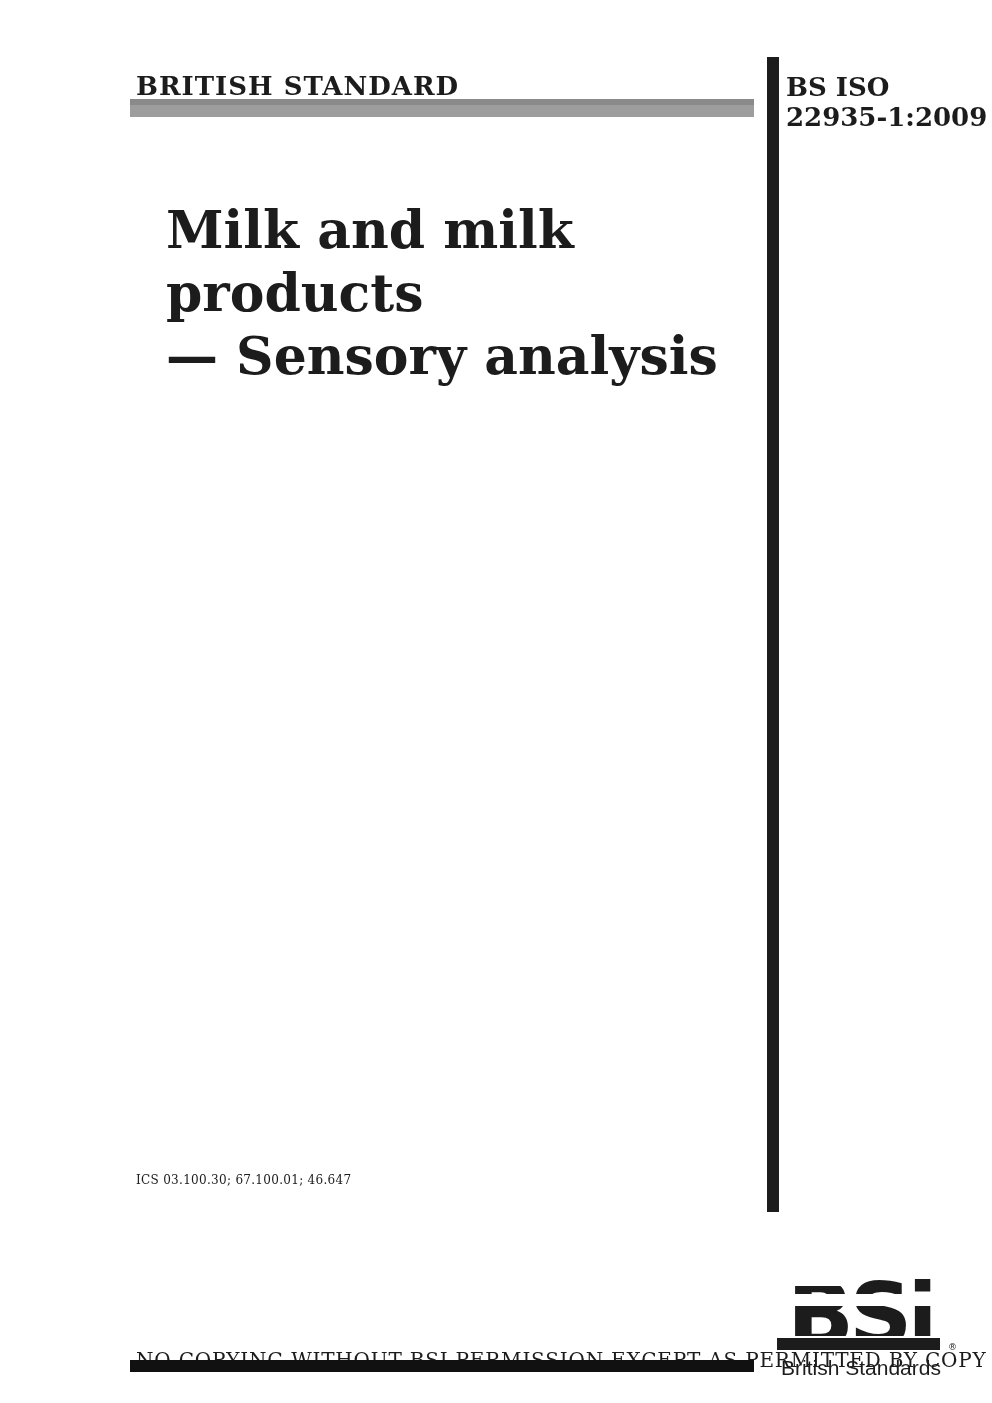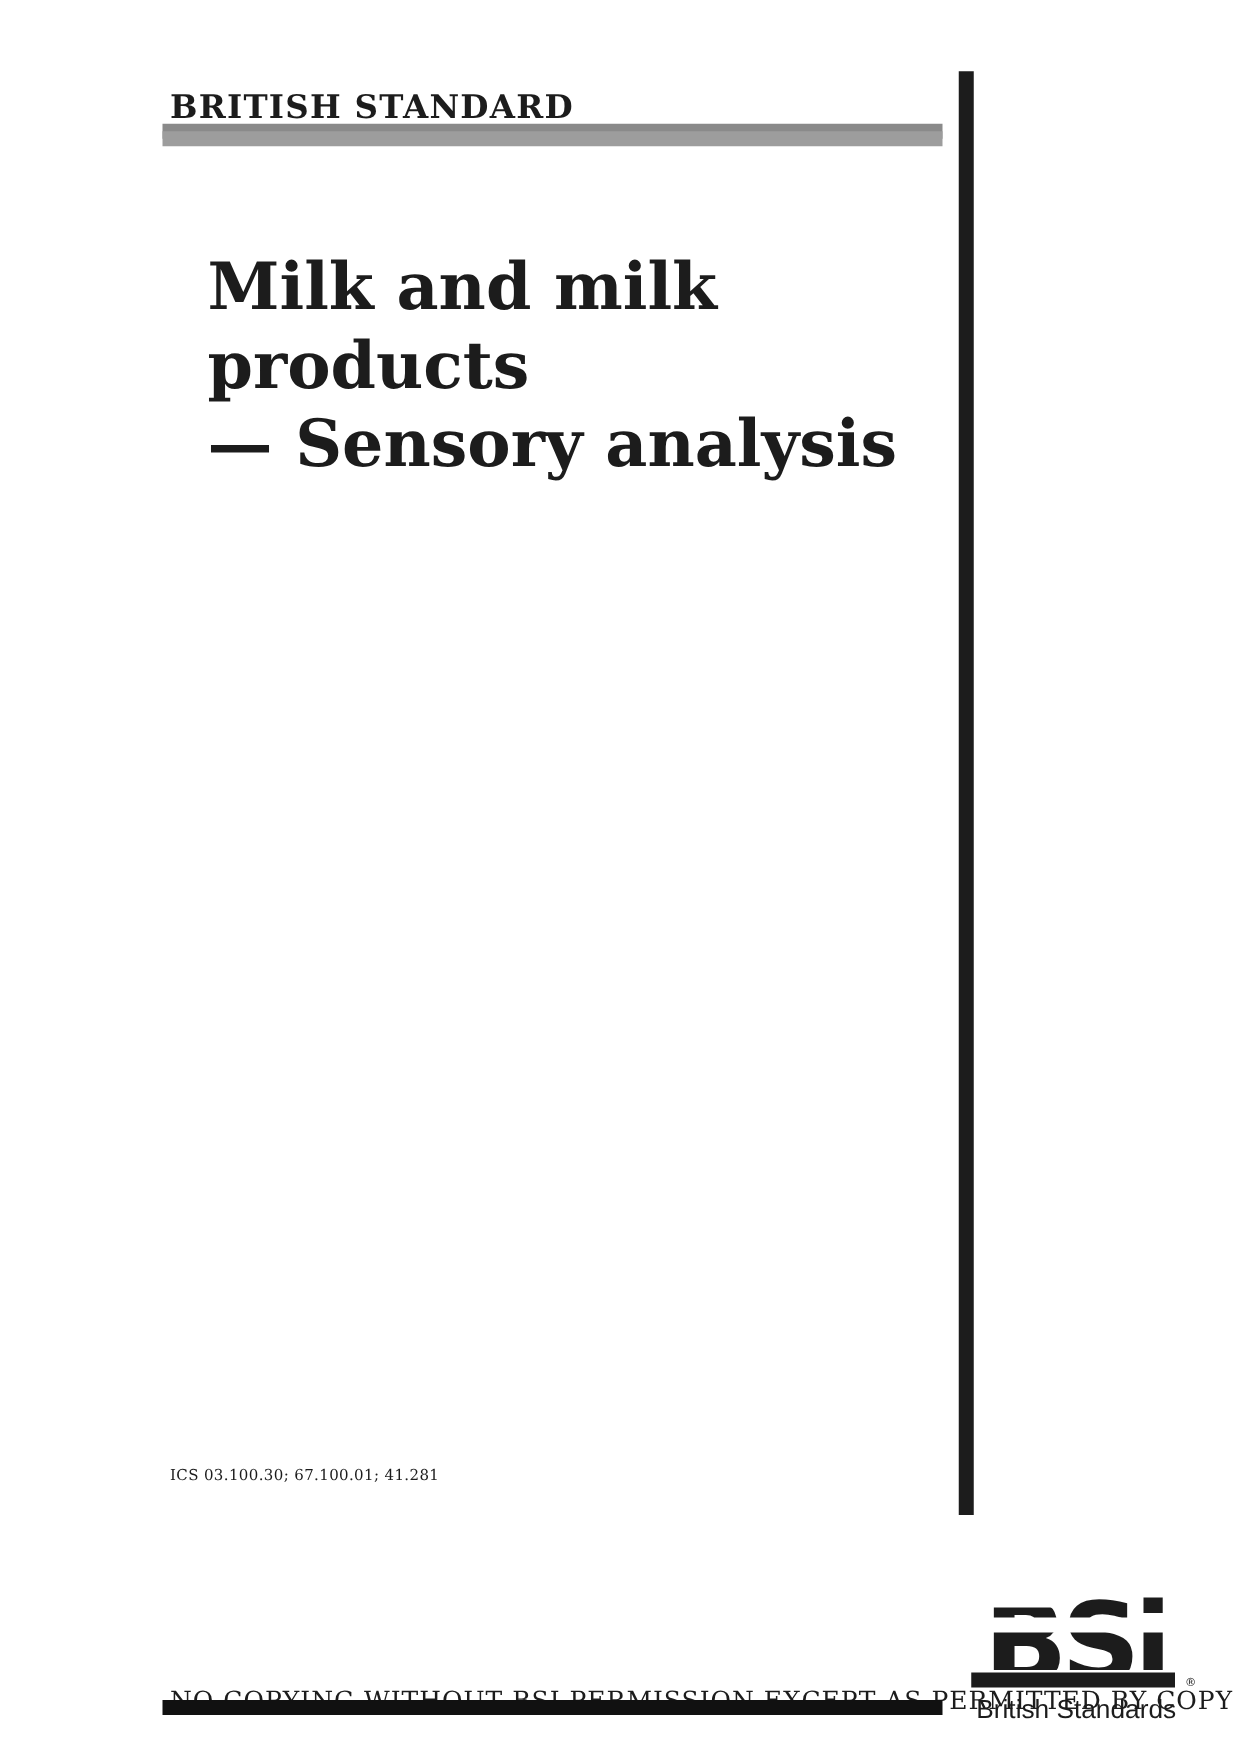--- a/index.html
+++ b/index.html
@@ -173,26 +173,28 @@
 <div class="page">
 
   <div class="header-left-title">BRITISH STANDARD</div>
 
   <div class="rule-thin"></div>
 
   <div class="rule-thick"></div>
 
   <div class="v-divider"></div>
 
+  <div class="doc-number">BS ISO
+22935-1:2009</div>
 
   <div class="doc-title">Milk and milk products
 — Sensory analysis</div>
 
 
-  <div class="ics-codes">ICS 03.100.30; 67.100.01; 41.281</div>
+  <div class="ics-codes">ICS 03.100.30; 67.100.01; 46.647</div>
 
   <div class="copyright-notice">NO COPYING WITHOUT BSI PERMISSION EXCEPT AS PERMITTED BY COPYRIGHT LAW</div>
 
   <div class="bottom-bar"></div>
 
   <div class="bsi-logo">
     <div class="bsi-letters">
       <div class="inner">BSi</div>
       <div class="bsi-cut cut-1"></div>
       <div class="bsi-cut cut-2"></div>

